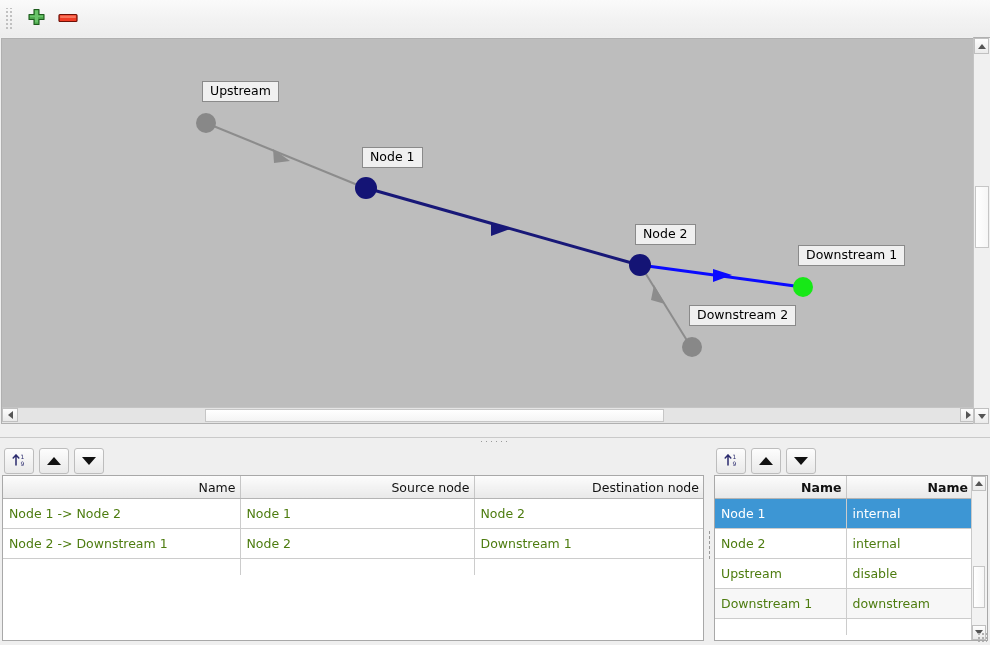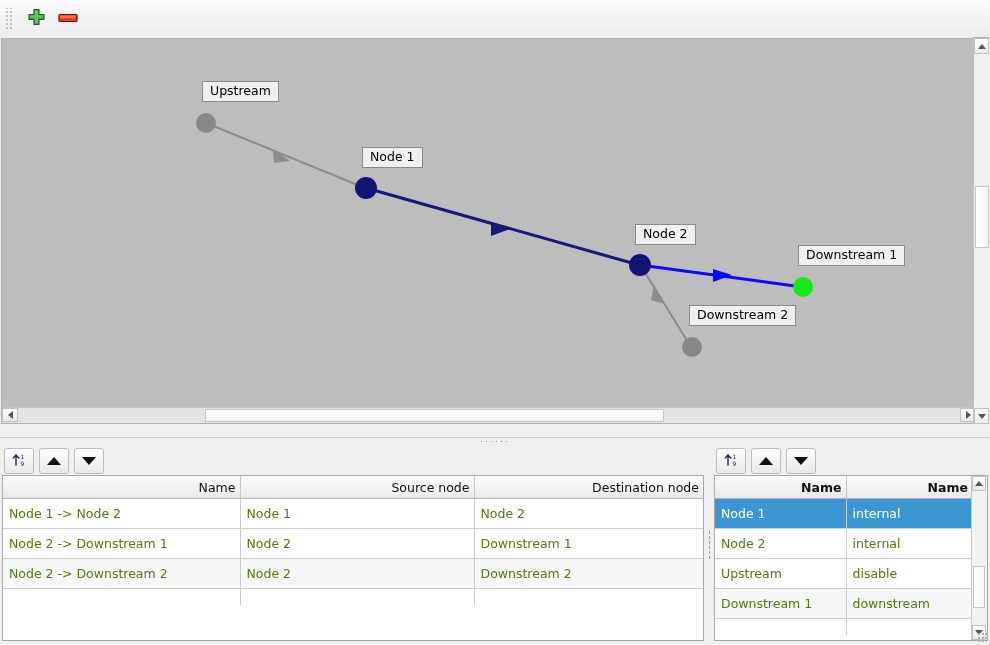--- a/index.html
+++ b/index.html
@@ -294,25 +294,20 @@
             <tr>
               <td>Node 1 -&gt; Node 2</td>
               <td>Node 1</td>
               <td>Node 2</td>
             </tr>
             <tr>
               <td>Node 2 -&gt; Downstream 1</td>
               <td>Node 2</td>
               <td>Downstream 1</td>
             </tr>
-            <tr class="alt">
-              <td>Node 2 -&gt; Downstream 2</td>
-              <td>Node 2</td>
-              <td>Downstream 2</td>
-            </tr>
             <tr class="filler">
               <td></td>
                 <td></td>
                 <td></td>
             </tr>
           </tbody>
         </table>
       </div>
     </div>
 

